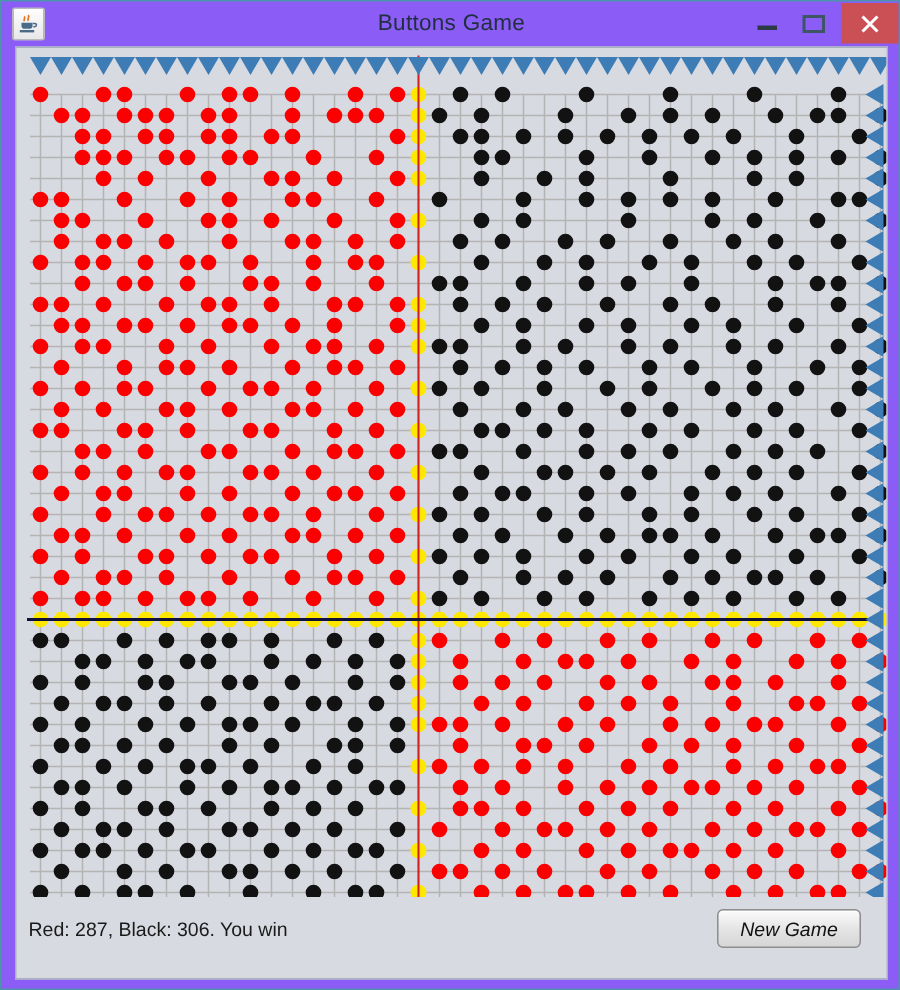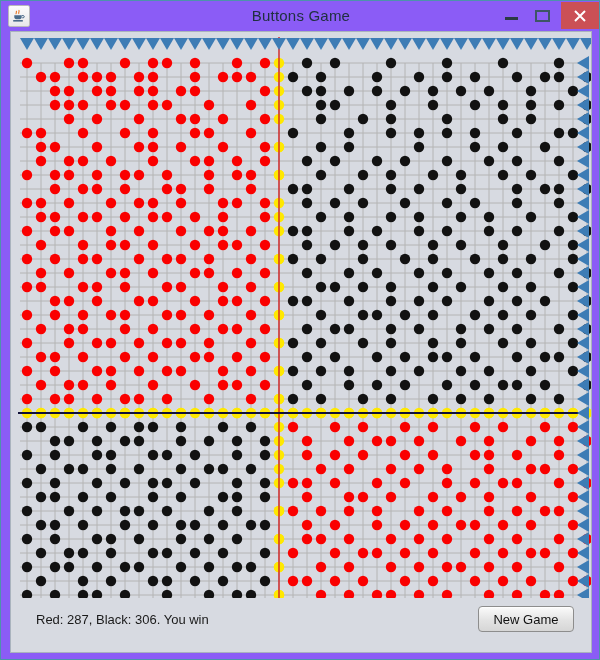--- a/index.html
+++ b/index.html
@@ -56,34 +56,35 @@
     background:#d7dae1;
   }
   #grid-svg,#dots-svg,#deco-svg{
     position:absolute;left:0;top:0;width:577px;height:566px;
   }
   
   #statusbar{
     position:absolute;left:0;bottom:0;width:580px;height:54px;
   }
   #status-text{
-    position:absolute;left:25px;top:14px;
+    position:absolute;left:8px;top:14px;
     font-size:13px;color:#1a1a1a;
     white-space:nowrap;
     text-align:center;
   }
   #new-game-btn{
     position:absolute;right:17px;top:8px;
     width:96px;height:26px;
     background:linear-gradient(#fbfbfb,#e3e3e3 55%,#d6d6d6);
     border:1px solid #8d8d8d;border-radius:4px;
     font-family:"Liberation Sans",sans-serif;
     font-size:13px;color:#111;
     cursor:default;
     box-shadow:0 1px 0 rgba(255,255,255,.8) inset;
+    font-style:italic;
   }
 </style>
 </head>
 <body>
 
 <div id="window">
 
   <div id="titlebar">
     <div id="app-icon">
       <svg width="16" height="16" viewBox="0 0 16 16">

